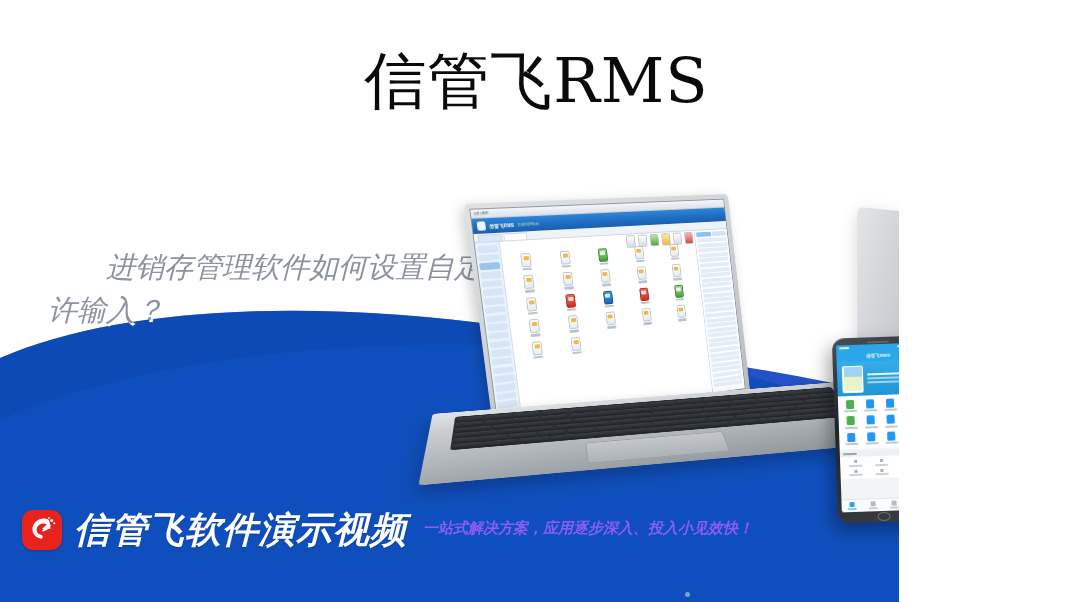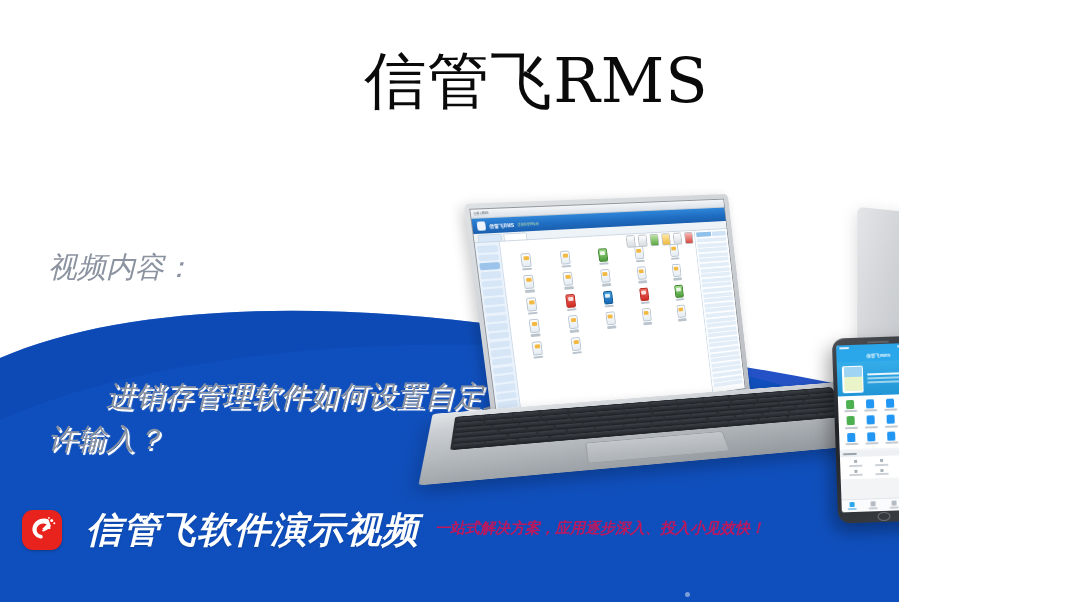--- a/index.html
+++ b/index.html
@@ -184,27 +184,27 @@
   .pnav .nv em{display:block;width:5px;height:5px;border-radius:1px;background:#b4bbc2;font-style:normal;}
   .pnav .nv i{display:block;width:9px;height:1.8px;border-radius:1px;background:#c8ced4;}
   .pnav .nv.on em{background:#2aa6ea;} .pnav .nv.on i{background:#8ecdf0;}
   .brandrow{position:absolute;left:22px;top:510px;display:flex;align-items:center;}
   .logo-badge{
     width:40px;height:40px;border-radius:11px;background:#e8221c;
     position:relative;box-shadow:0 1px 3px rgba(0,0,0,.25);flex:none;
   }
   .logo-badge svg{position:absolute;left:0;top:0;}
   .brand-text{
-    margin-left:24px;color:#ffffff;font-weight:bold;font-style:italic;
+    margin-left:12px;color:#ffffff;font-weight:bold;font-style:italic;
     font-size:36px;line-height:40px;letter-spacing:1px;white-space:nowrap;
     font-family:"DejaVu Sans","Liberation Sans",sans-serif;
     text-shadow:0 1px 2px rgba(0,0,0,.18);
   }
   .tagline{
-    margin-left:16px;color:#be185d;font-weight:bold;font-style:italic;
+    margin-left:16px;color:#8b5cf6;font-weight:bold;font-style:italic;
     font-size:15px;line-height:40px;white-space:nowrap;align-self:flex-end;
     font-family:"DejaVu Sans","Liberation Sans",sans-serif;
     position:relative;top:-2px;
   }
 
   .dot{position:absolute;border-radius:50%;border:1px solid rgba(255,255,255,.55);}
   .dot.d1{left:1020px;top:498px;width:5px;height:5px;}
   .dot.d2{left:685px;top:592px;width:5px;height:5px;background:rgba(255,255,255,.45);border:none;}
 </style>
 </head>
@@ -220,21 +220,20 @@
 
     <path d="M0 358 C150 292 430 296 700 364 C840 398 960 440 1073 470
              L1073 602 L0 602 Z" fill="#0f4fbd"></path>
 
     <path d="M0 358 C150 292 430 296 700 364 C500 330 190 336 0 420 Z" fill="#0c47ae" opacity="0.55"></path>
   </svg>
 
   <div class="title">信管飞RMS</div>
 
   <div class="subtitle">
-    <span class="l1">视频内容：</span>
     <span class="l2">　　进销存管理软件如何设置自定义编号不允许输入？</span>
   </div>
 
   <div id="devices">
 
     <div class="bl-lid"></div>
     <div class="bl-base">
       
     </div>
 

